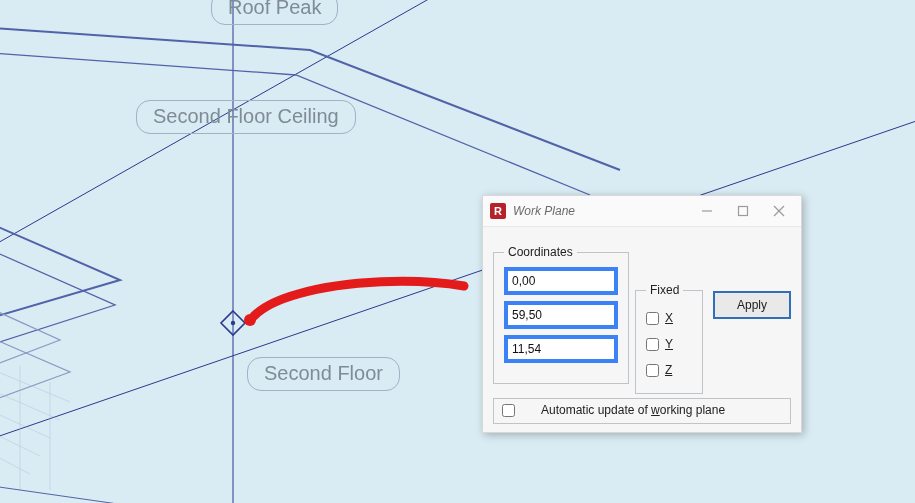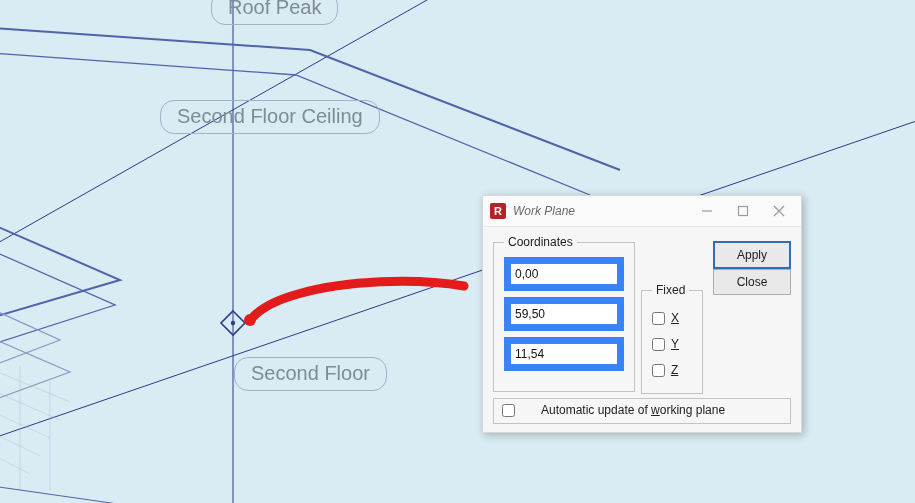--- a/index.html
+++ b/index.html
@@ -58,41 +58,41 @@
     display:flex;align-items:center;justify-content:center;
   }
   .titlebar .title{flex:0 0 auto;font-style:italic;}
   .titlebar .spacer{flex:1;}
   .winbtn{
     width:36px;height:26px;display:flex;align-items:center;justify-content:center;
     color:#9c9c9c;font-size:12px;
   }
   .winbtn svg{stroke:#9c9c9c;fill:none;}
   .dlg-body{padding:8px 10px 8px 10px;position:relative;}
-  .row1{display:flex;gap:6px;align-items:flex-start;}
+  .row1{display:flex;gap:6px;align-items:center;}
   fieldset{
     border:1px solid var(--dlg-border);
     margin:0;padding:8px 10px 10px;
     font-size:12px;
   }
   legend{font-size:12px;color:#222;padding:0 4px;}
   .coords{width:114px;}
   .coords input{
     width:98px;height:20px;margin-bottom:6px;
-    border:7px solid #3b82f6;background:#fff;
+    border:4px solid #3b82f6;background:#fff;
     font-size:12px;padding:0 4px;color:#111;
     display:block;
   }
   .coords input:last-child{margin-bottom:10px;}
   .fixed{width:56px;margin-top:48px;}
   .fixed .chk{display:flex;align-items:center;height:26px;margin-bottom:0;}
   .fixed .chk input{width:13px;height:13px;margin:0 6px 0 0;}
   .fixed .chk span{font-size:12px;color:#222;border-bottom:1px solid transparent;}
   .fixed .chk span u{text-decoration:underline;}
-  .actions{display:flex;flex-direction:column;gap:0;margin-left:4px;padding-top:6px;}
+  .actions{display:flex;flex-direction:column;gap:17px;margin-left:4px;padding-top:6px;}
   .actions button{
     width:78px;height:26px;
     background:var(--btn-bg);
     border:1px solid var(--btn-border);
     font-size:12px;color:#222;
     cursor:default;
   }
   .actions button.primary{
     border:2px solid var(--btn-primary-border);
     height:28px;
@@ -146,24 +146,24 @@
 
     <g transform="translate(233,323)">
       <polygon points="0,-12 12,0 0,12 -12,0" fill="none" stroke="#2b3a8f" stroke-width="1.6"></polygon>
       <circle cx="0" cy="0" r="2.2" fill="#2b3a8f"></circle>
     </g>
   </svg>
 
   <div class="level-label" style="top:-9px;left:211px">
     <span>Roof Peak</span>
   </div>
-  <div class="level-label" style="top:100px;left:160px">
+  <div class="level-label" style="top:100px;left:136px">
     <span>Second Floor Ceiling</span>
   </div>
-  <div class="level-label" style="top:357px;left:234px">
+  <div class="level-label" style="top:357px;left:247px">
     <span>Second Floor</span>
   </div>
 </div>
 
 <div class="annot" style="top:216px;left:471px;z-index:5">
   <svg width="170" height="180">
     <path d="M92 18 C 135 14, 154 52, 148 90 C 142 132, 104 156, 66 148 C 30 140, 14 104, 22 66 C 30 30, 56 22, 92 18 Z
              M92 34 C 64 36, 44 50, 40 76 C 36 104, 50 128, 78 134 C 108 140, 132 114, 134 86 C 136 58, 118 32, 92 34 Z" fill="#f2e80f" fill-rule="evenodd" opacity="0.92"></path>
   </svg>
 </div>
@@ -223,21 +223,20 @@
           <span><u>Y</u></span>
         </label>
         <label class="chk">
           <input type="checkbox" style="">
           <span><u>Z</u></span>
         </label>
       </fieldset>
 
       <div class="actions">
         <button class="primary">Apply</button>
-        <button>Close</button>
         <div class="gap"></div>
       </div>
     </div>
 
 
     <label class="autoupd">
       <input type="checkbox" style="">
       <span>Automatic update of <u>w</u>orking plane</span>
     </label>
   </div>

